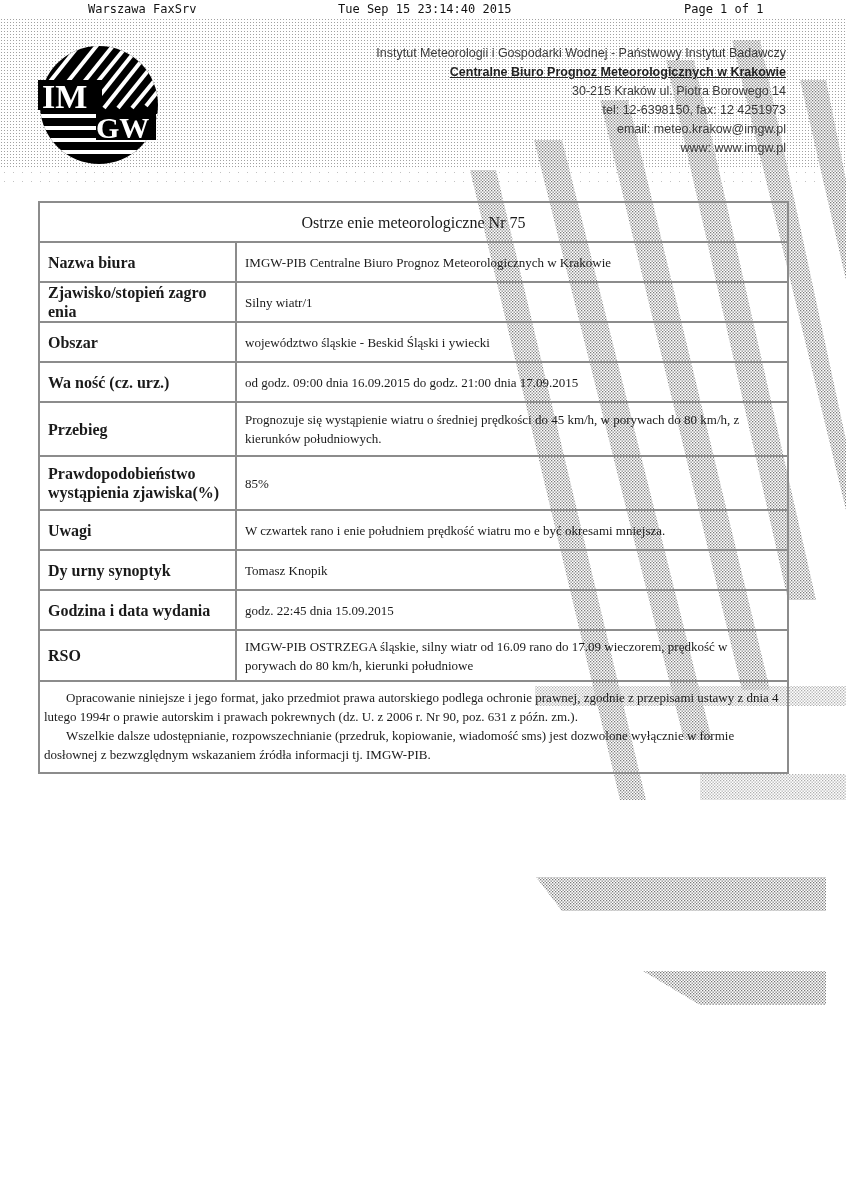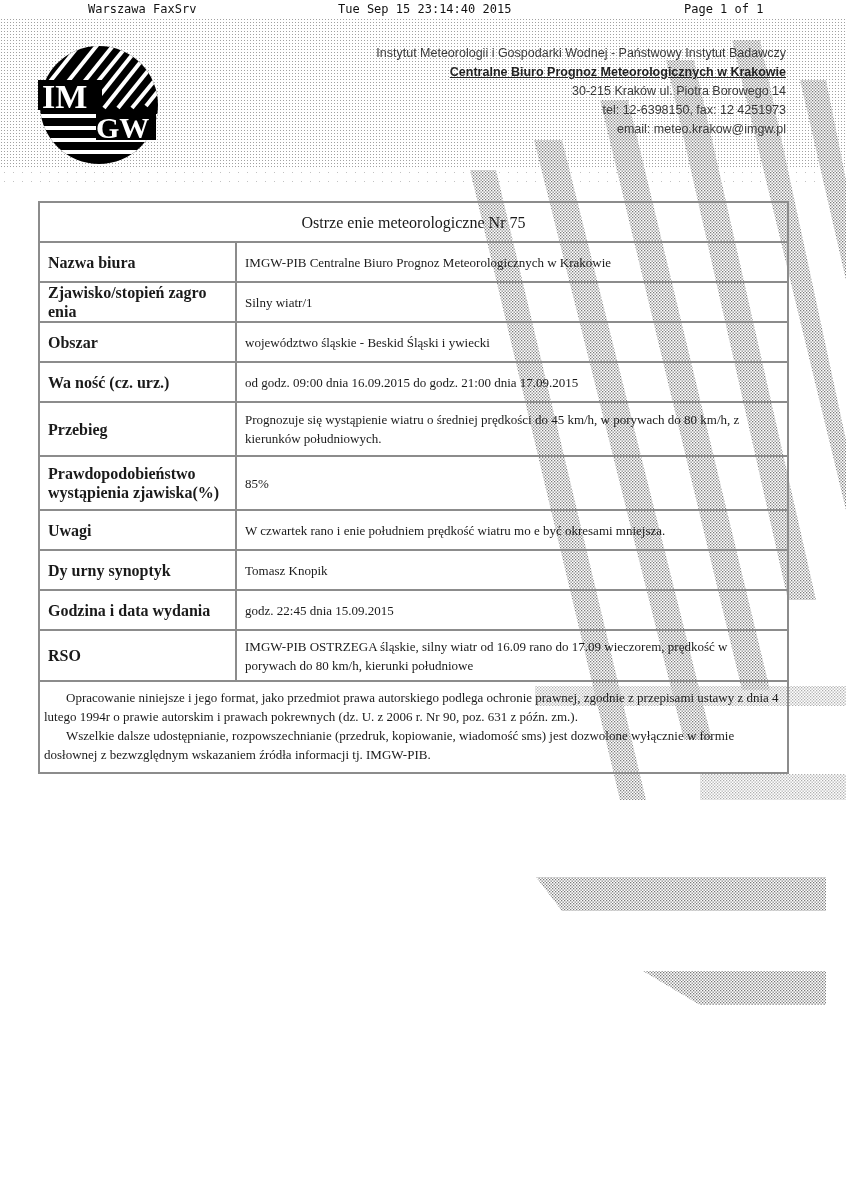--- a/index.html
+++ b/index.html
@@ -153,20 +153,21 @@
   <rect x="58" y="66" width="60" height="30" fill="#000"></rect>
   <text x="58" y="94" font-family="Liberation Serif, serif" font-weight="bold" font-size="30" fill="#fff">GW</text>
 </svg>
 
 <div class="letterhead">
   <div>Instytut Meteorologii i Gospodarki Wodnej - Państwowy Instytut Badawczy</div>
   <div class="bold">Centralne Biuro Prognoz Meteorologicznych w Krakowie</div>
   <div>30-215 Kraków ul. Piotra Borowego 14</div>
   <div>tel: 12-6398150, fax: 12 4251973</div>
   <div>email: meteo.krakow@imgw.pl</div>
+  <div>www: www.imgw.pl</div>
 </div>
 
 <table class="warning">
   <tbody>
       <tr>
     <td class="title" colspan="2">Ostrze   enie meteorologiczne Nr 75</td>
   </tr>
   <tr class="r1">
     <td class="label">Nazwa biura</td>
     <td>IMGW-PIB Centralne Biuro Prognoz Meteorologicznych w Krakowie</td>

